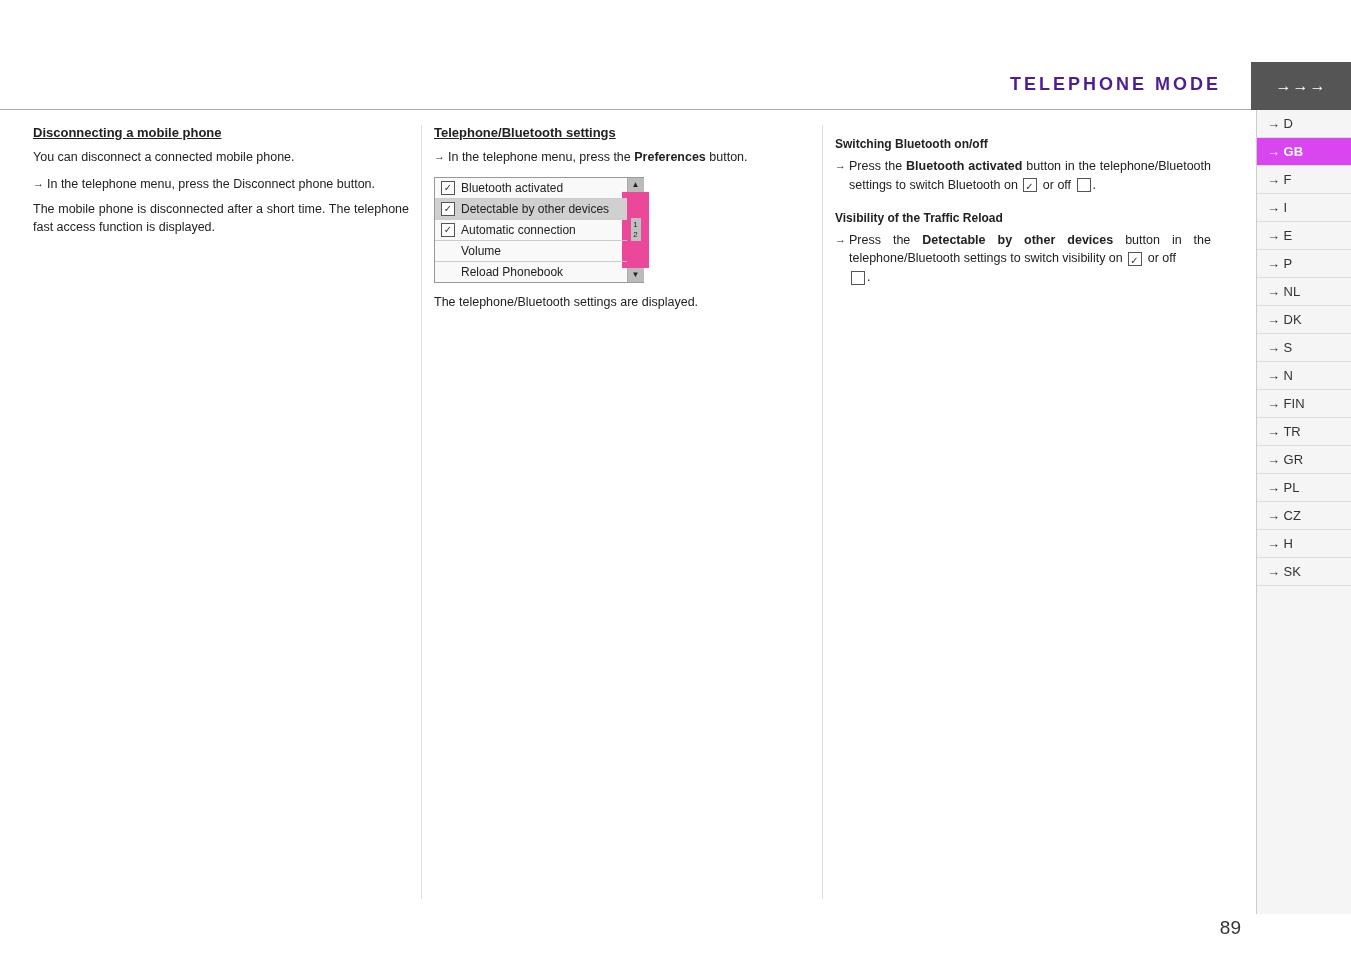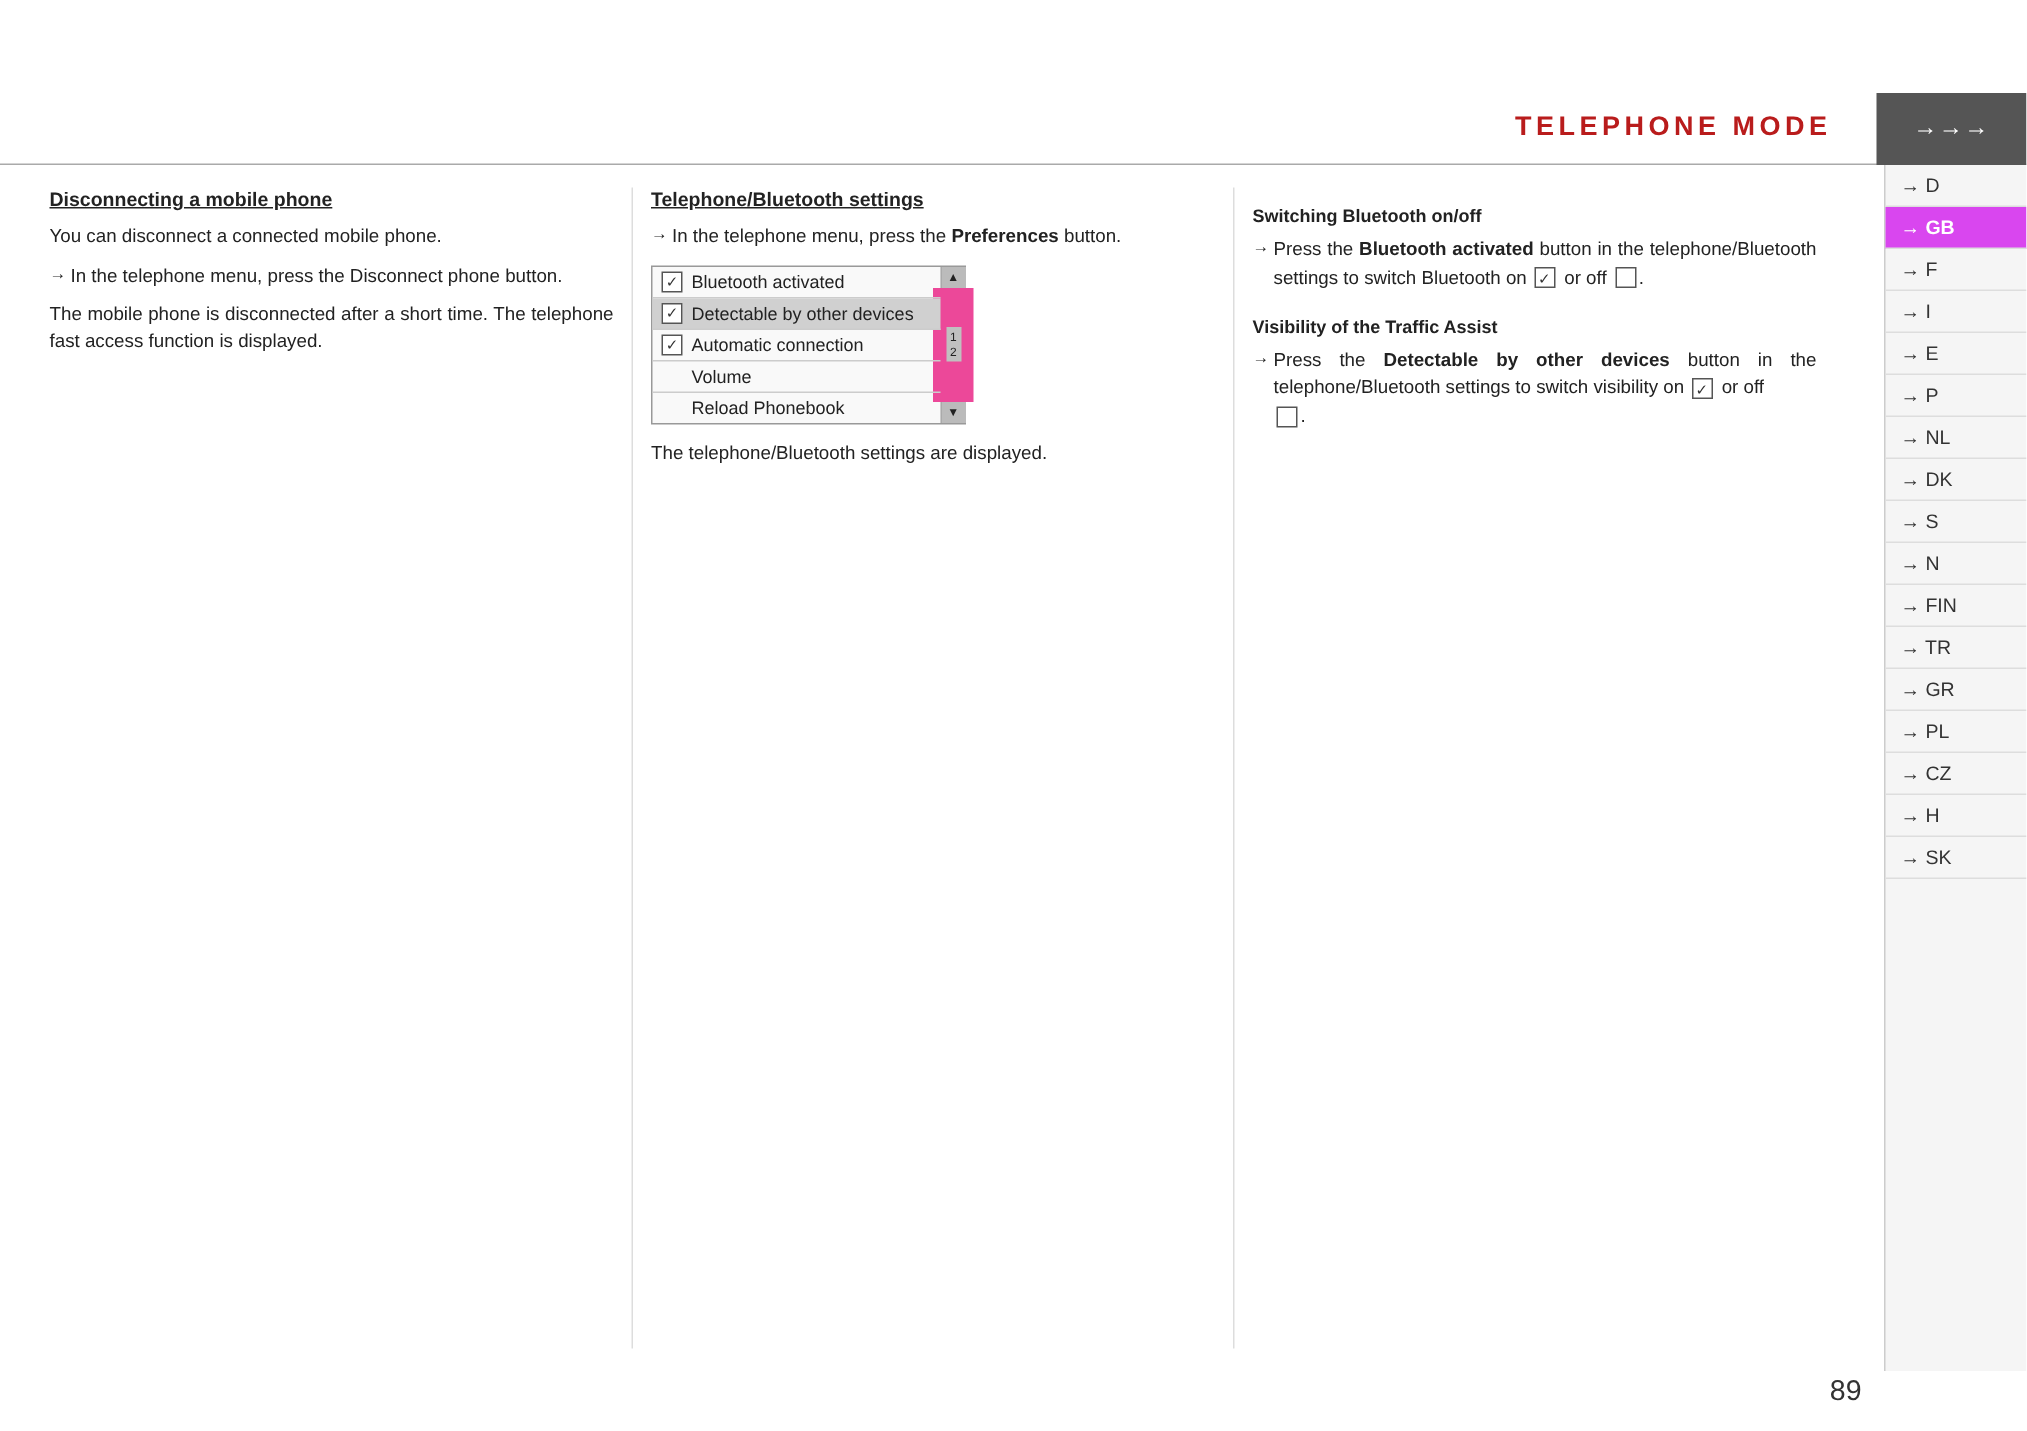--- a/index.html
+++ b/index.html
@@ -24,21 +24,21 @@
       display: flex;
       align-items: center;
       justify-content: flex-end;
       padding-right: 110px;
       border-bottom: 1px solid #aaa;
     }
     .header-title {
       font-size: 18px;
       font-weight: bold;
       letter-spacing: 3px;
-      color: #b91c1c;
+      color: #4c1d95;
       text-transform: uppercase;
       margin-right: 20px;
     }
 
     
     .nav-arrows {
       position: absolute;
       top: 62px;
       right: 0;
       width: 100px;
@@ -302,21 +302,21 @@
 
   <div class="col">
     <div class="section-subtitle">Switching Bluetooth on/off</div>
     <div class="arrow-item">
       <span>Press the </span><strong>Bluetooth activated</strong><span> button in the telephone/Bluetooth settings to switch Bluetooth on</span>
       <span class="icon-checked-box"></span>
       <span> or off</span>
       <span class="icon-empty-box"></span>.
     </div>
 
-    <div class="section-subtitle" style="margin-top:16px;">Visibility of the Traffic Assist</div>
+    <div class="section-subtitle" style="margin-top:16px;">Visibility of the Traffic Reload</div>
     <div class="arrow-item">
       <span>Press the </span><strong>Detectable by other devices</strong><span> button in the telephone/Bluetooth settings to switch visibility on</span>
       <span class="icon-checked-box"></span>
       <span> or off</span><br>
       <span class="icon-empty-box"></span>.
     </div>
   </div>
 
 </div>
 

